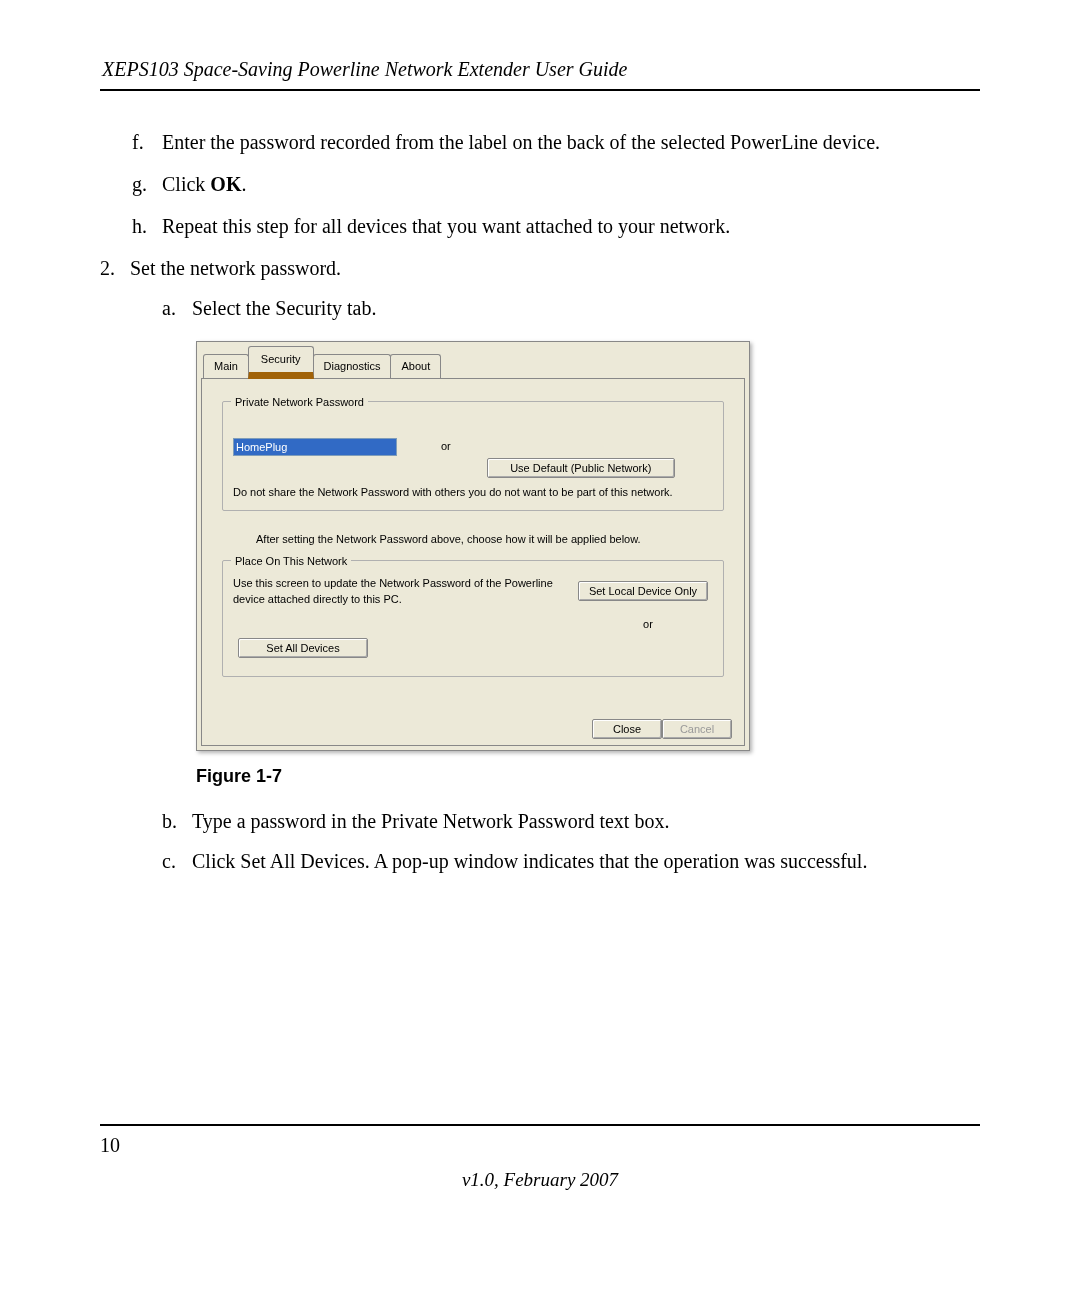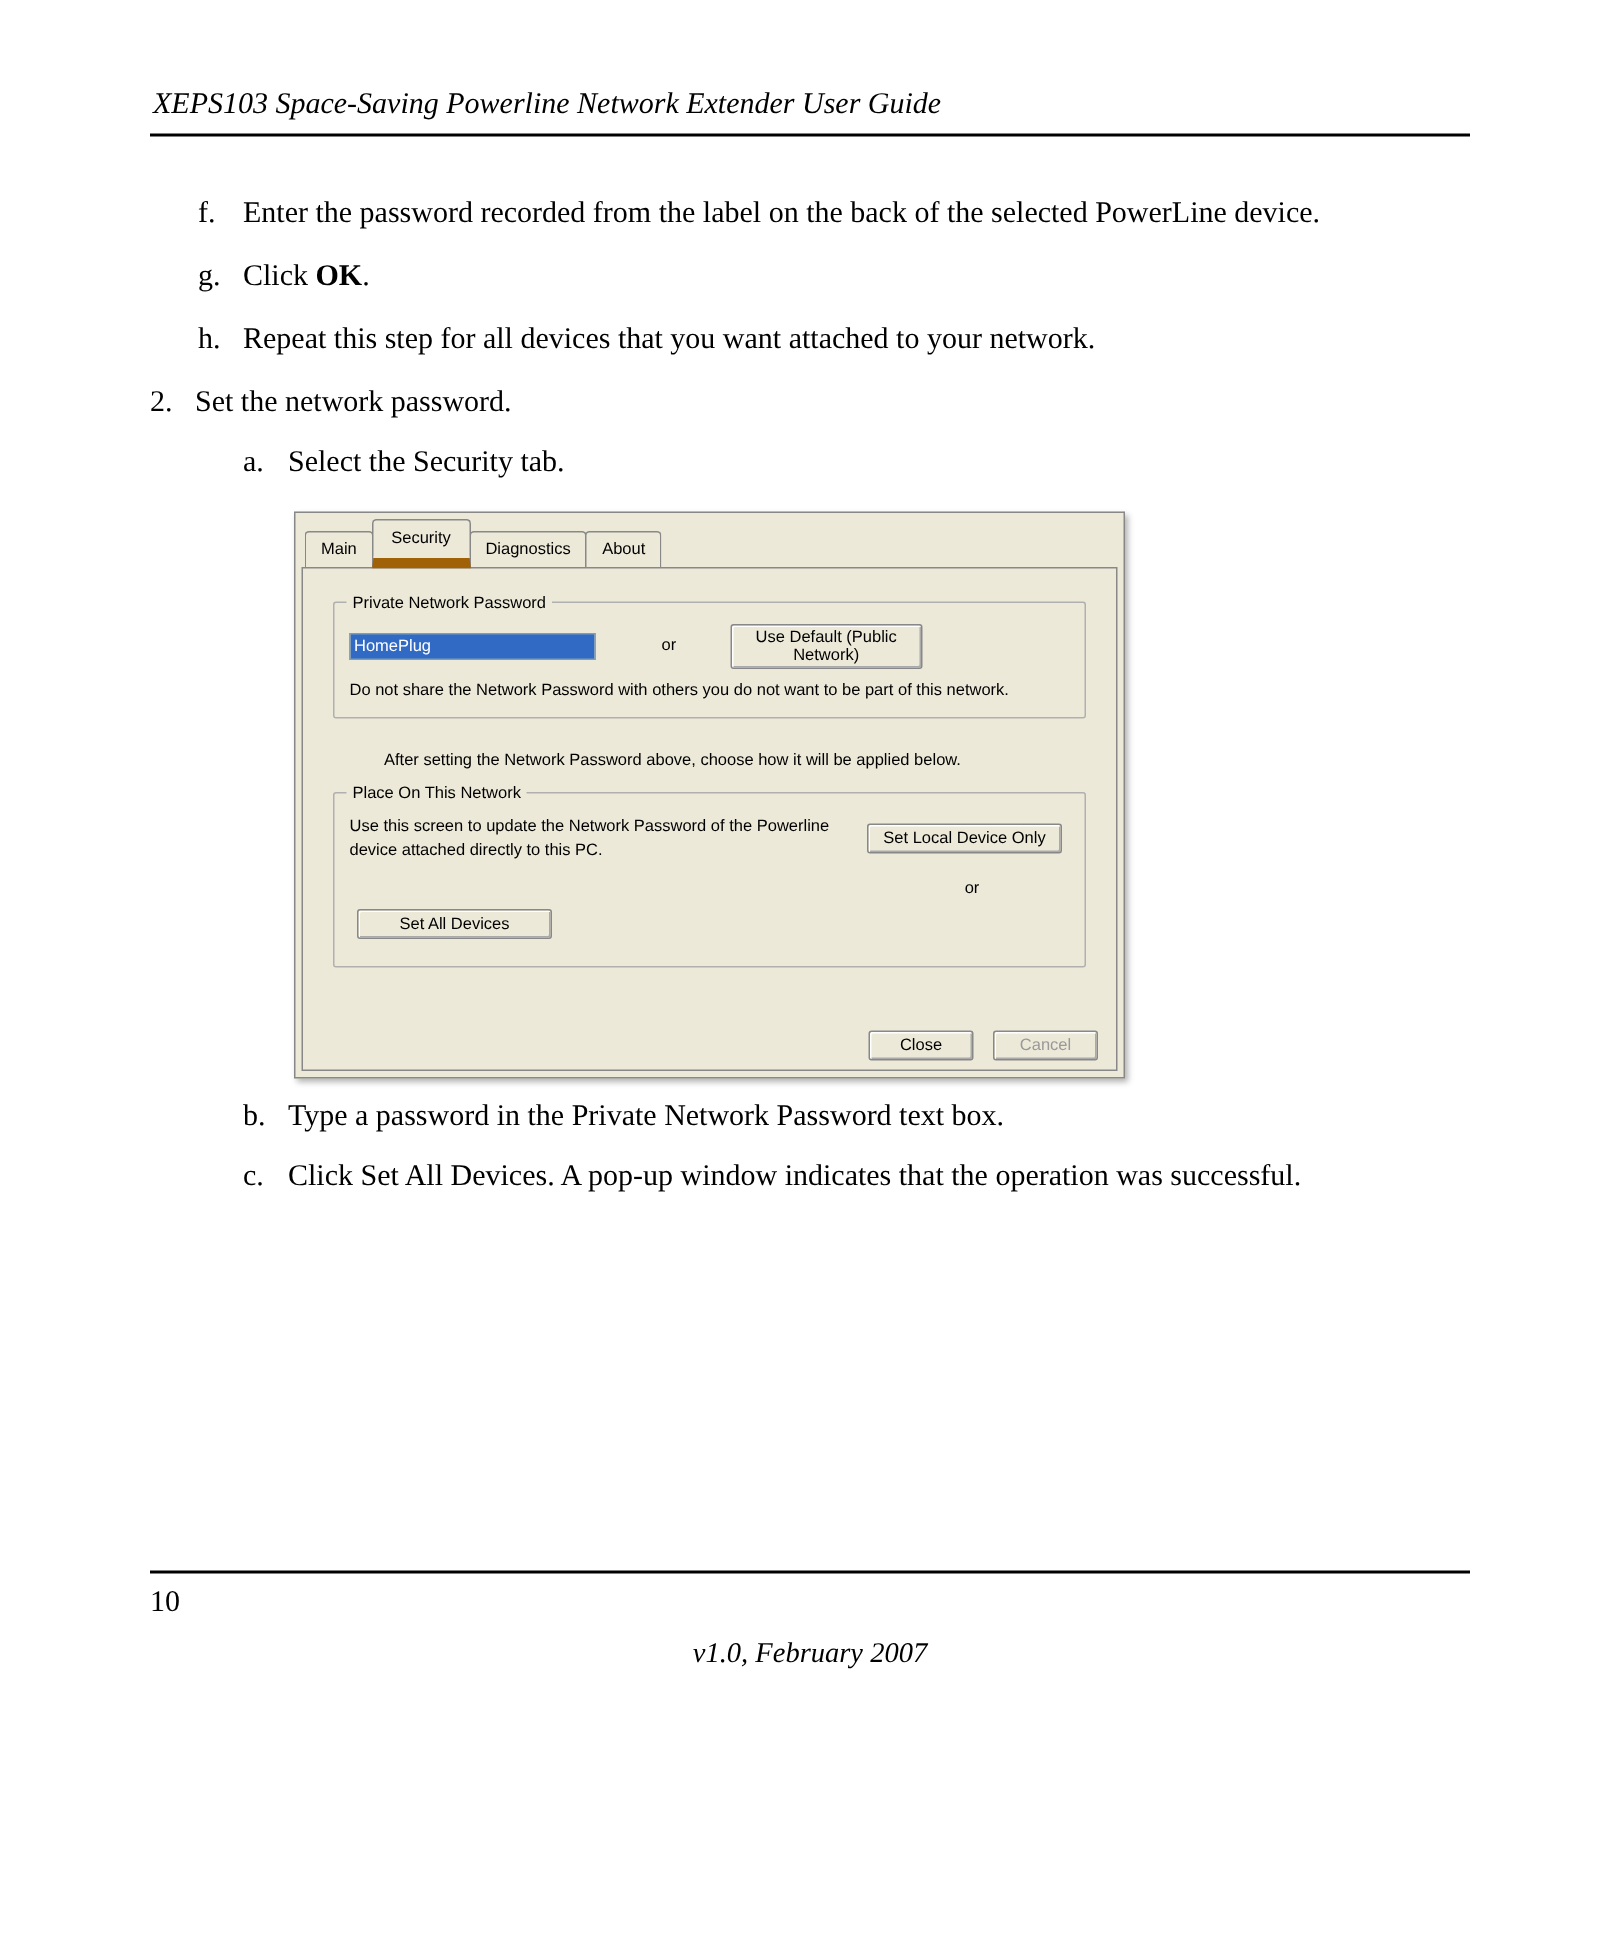--- a/index.html
+++ b/index.html
@@ -149,21 +149,21 @@
     font-family: Tahoma, sans-serif;
     font-size: 11px;
     background: #ece9d8;
     border: 1px solid #888;
     border-radius: 2px;
     padding: 2px 6px;
     box-shadow: 1px 1px 0 #fff inset, -1px -1px 0 #aaa inset;
     cursor: pointer;
     min-height: 20px;
   }
-  .win-button.wide { width: 128px; }
+  .win-button.wide { width: 188px; margin-top: 42px; }
   .win-button.med { width: 70px; }
   .win-button.disabled { color: #999; }
   .warning-text { margin-top: 6px; }
   .center-note {
     text-align: left;
     padding: 12px 0 4px 40px;
   }
   .place-row {
     display: flex;
     align-items: center;
@@ -181,21 +181,21 @@
   .or-center {
     text-align: center;
     width: 130px;
     margin: 6px 0 6px auto;
   }
   .dialog-footer {
     position: absolute;
     bottom: 6px;
     right: 12px;
     display: flex;
-    gap: 13px;
+    gap: 0;
   }
   .figure-caption {
     font-family: Arial, Helvetica, sans-serif;
     font-weight: bold;
     font-size: 18px;
     margin: 12px 0 16px 66px;
   }
   .footer-rule {
     border: none;
     border-top: 2px solid #000;
@@ -287,20 +287,21 @@
               </div>
             </div>
 
             <div class="dialog-footer">
               <button class="win-button med">Close</button>
               <button class="win-button med disabled">Cancel</button>
             </div>
           </div>
         </div>
 
+        <div class="figure-caption">Figure 1-7</div>
 
         <ul class="inner-sub">
           <li>
             <span class="marker">b.</span>
             <span>Type a password in the Private Network Password text box.</span>
           </li>
           <li>
             <span class="marker">c.</span>
             <span>Click Set All Devices. A pop-up window indicates that the operation was successful.</span>
           </li>

